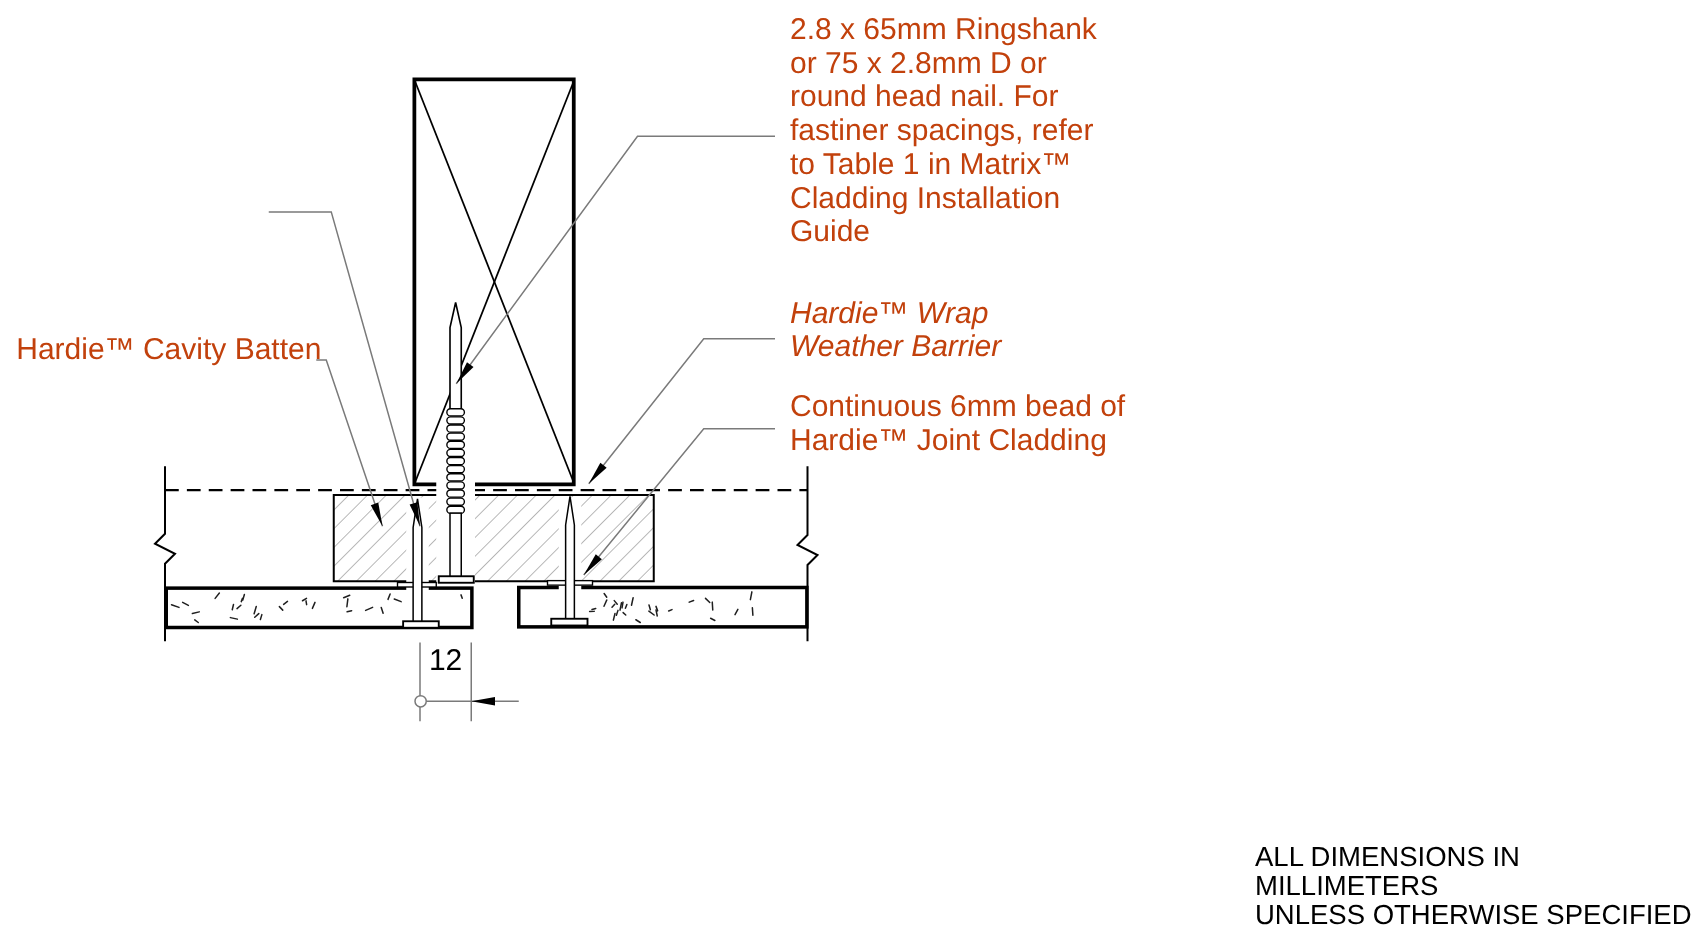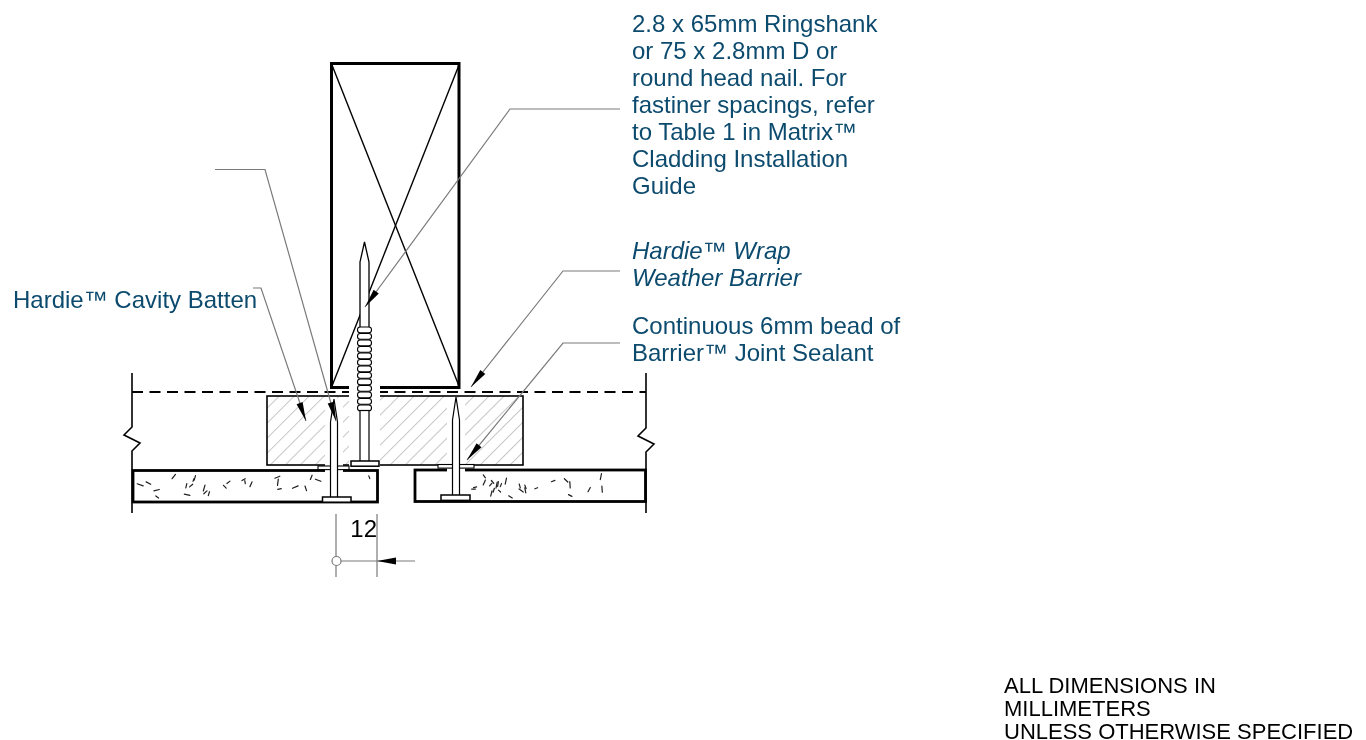--- a/index.html
+++ b/index.html
@@ -10,31 +10,31 @@
     font-family:"Liberation Sans","DejaVu Sans",sans-serif;
     color:#000000;
     overflow:hidden;
   }
   .drawing-svg{position:absolute;left:0;top:0;}
   .annotation{
     position:absolute;
     font-size:24px;
     line-height:27px;
     white-space:pre-line;
-    color:#0c4a6e;
+    color:#c2410c;
     letter-spacing:0px;
   }
   .ann-fc{left:13px;top:112px;}
-  .ann-cb{left:13px;top:266px;margin-top:20px;}
+  .ann-cb{left:13px;top:266px;}
   .ann-ring{left:632px;top:10px;}
   .ann-wrap{left:632px;top:237px;font-style:italic;}
   .ann-seal{left:632px;top:312px;}
   .dim-text{
     position:absolute;left:336px;top:515px;width:41px;
-    font-size:24px;text-align:right;
+    font-size:24px;text-align:center;
   }
   .note-text{
     position:absolute;left:1004px;top:674px;
     font-size:22px;line-height:23px;white-space:pre-line;
   }
   .stip{stroke:#1f1f1f;stroke-width:1.2;stroke-linecap:round;}
   .leader{stroke:#7a7a7a;stroke-width:1.2;fill:none;}
   .arrow{fill:#000000;stroke:none;}
   .thick{stroke:#000000;fill:none;}
 </style>
@@ -194,19 +194,19 @@
   <div class="annotation ann-ring">2.8 x 65mm Ringshank
 or 75 x 2.8mm D or
 round head nail. For
 fastiner spacings, refer
 to Table 1 in Matrix™
 Cladding Installation
 Guide</div>
   <div class="annotation ann-wrap">Hardie™ Wrap
 Weather Barrier</div>
   <div class="annotation ann-seal">Continuous 6mm bead of
-Barrier™ Joint Sealant</div>
+Hardie™ Joint Cladding</div>
 
   <div class="dim-text">12</div>
   <div class="note-text">ALL DIMENSIONS IN MILLIMETERS
 UNLESS OTHERWISE SPECIFIED</div>
 
 </div>
 
 </body></html>

